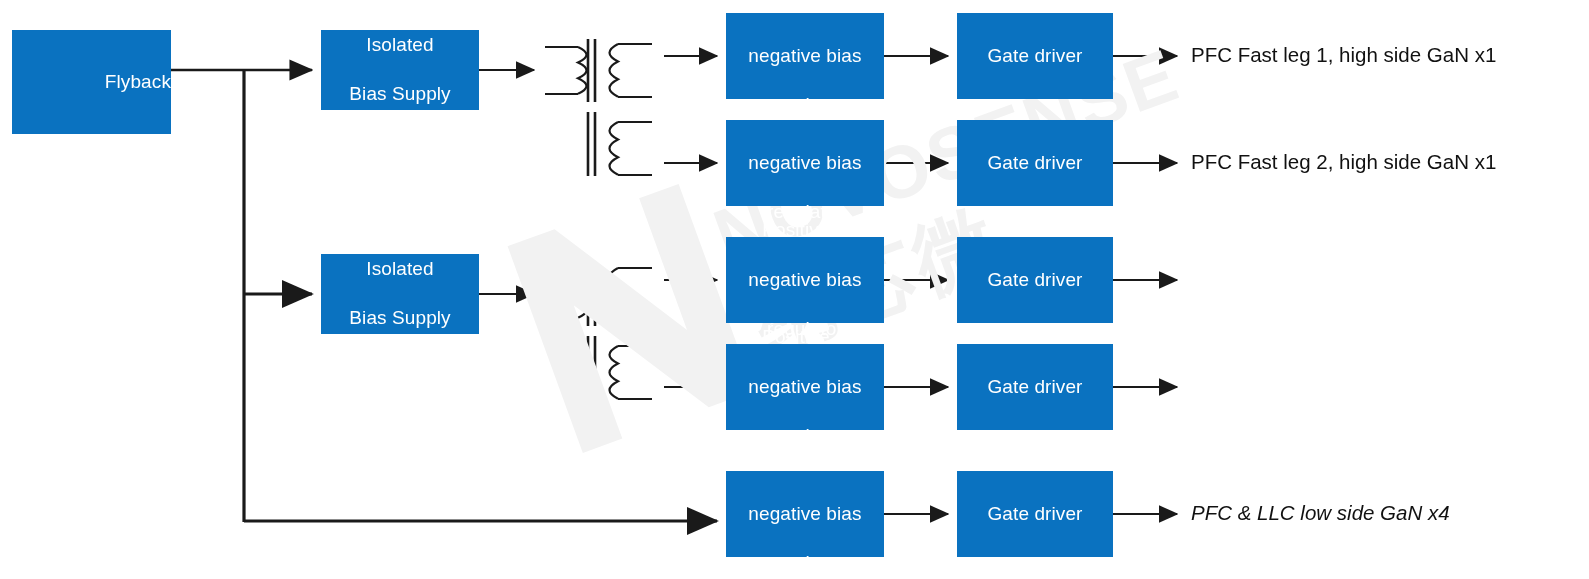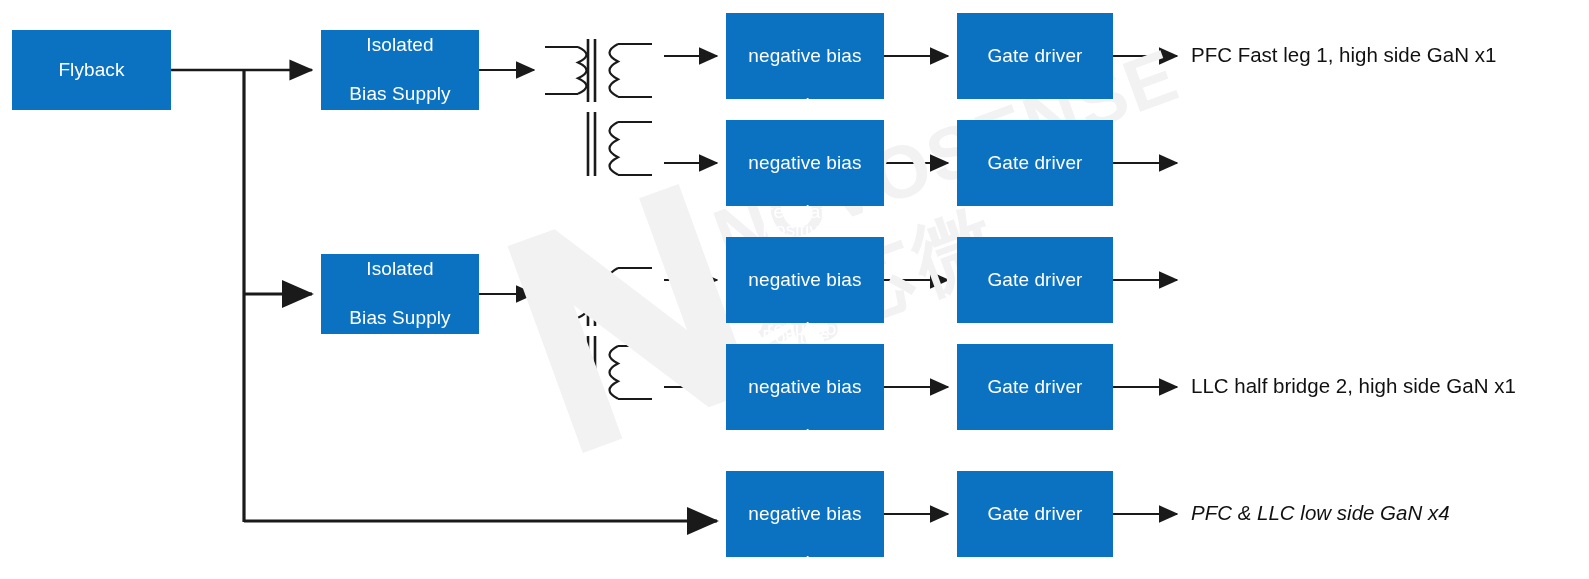--- a/index.html
+++ b/index.html
@@ -144,21 +144,21 @@
       <line x1="884" y1="514" x2="948" y2="514" stroke-width="2.2" marker-end="url(#ah)"></line>
 
       <line x1="1113" y1="56" x2="1177" y2="56" stroke-width="2.2" marker-end="url(#ah)"></line>
       <line x1="1113" y1="163" x2="1177" y2="163" stroke-width="2.2" marker-end="url(#ah)"></line>
       <line x1="1113" y1="280" x2="1177" y2="280" stroke-width="2.2" marker-end="url(#ah)"></line>
       <line x1="1113" y1="387" x2="1177" y2="387" stroke-width="2.2" marker-end="url(#ah)"></line>
       <line x1="1113" y1="514" x2="1177" y2="514" stroke-width="2.2" marker-end="url(#ah)"></line>
     </g>
   </svg>
 
-  <div class="blk" style="left:12px;  top:30px;  width:159px; height:80px;">
+  <div class="blk" style="left:12px;  top:30px;  width:159px; height:104px;text-align:right;">
     <span>Flyback</span>
   </div>
 
   <div class="blk" style="left:321px; top:30px;  width:158px; height:80px;">
     <span>
       <span>Isolated</span><br>
       <span>Bias Supply</span>
     </span>
   </div>
 
@@ -215,16 +215,16 @@
     <span>Gate driver</span>
   </div>
   <div class="blk" style="left:957px; top:344px; width:156px; height:86px;">
     <span>Gate driver</span>
   </div>
   <div class="blk" style="left:957px; top:471px; width:156px; height:86px;">
     <span>Gate driver</span>
   </div>
 
   <div class="lbl" style="left:1191px; top:45px;">PFC Fast leg 1, high side GaN x1</div>
-  <div class="lbl" style="left:1191px; top:376px;">LLC half bridge 2, high side GaN x1</div>
+  <div class="lbl" style="left:1191px; top:152px;">PFC Fast leg 2, high side GaN x1</div>
   <div class="lbl" style="left:1191px; top:503px;font-style:italic;">PFC &amp; LLC low side GaN x4</div>
 
 </div>
 
 </body></html>

